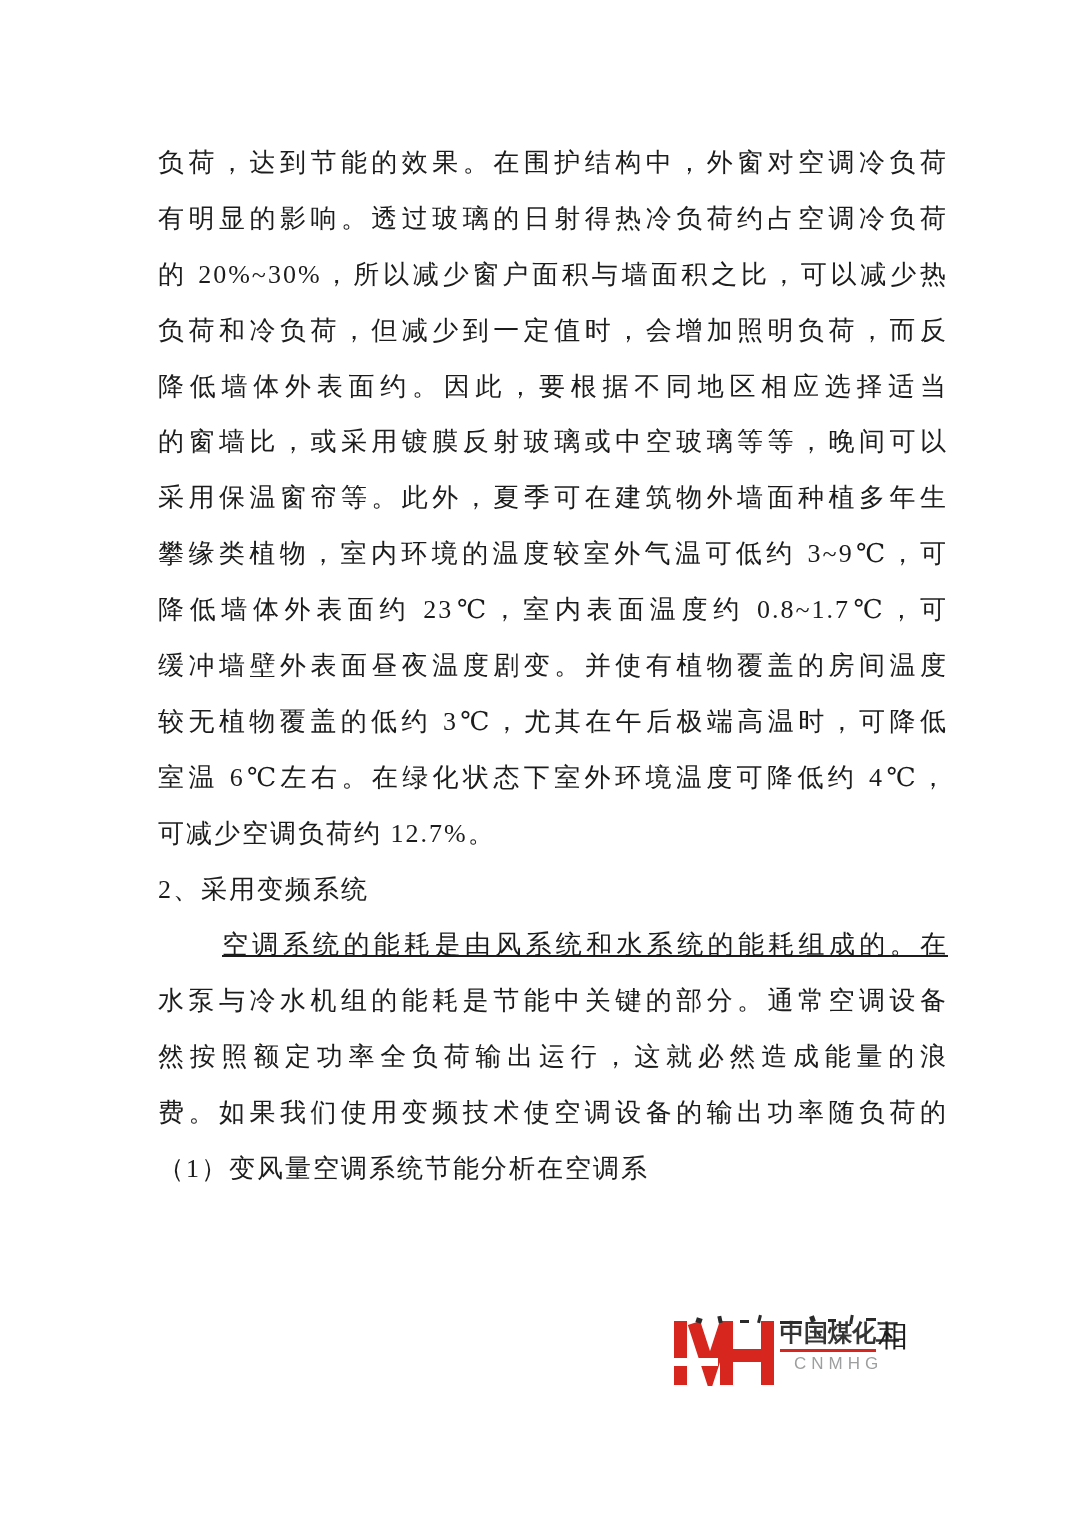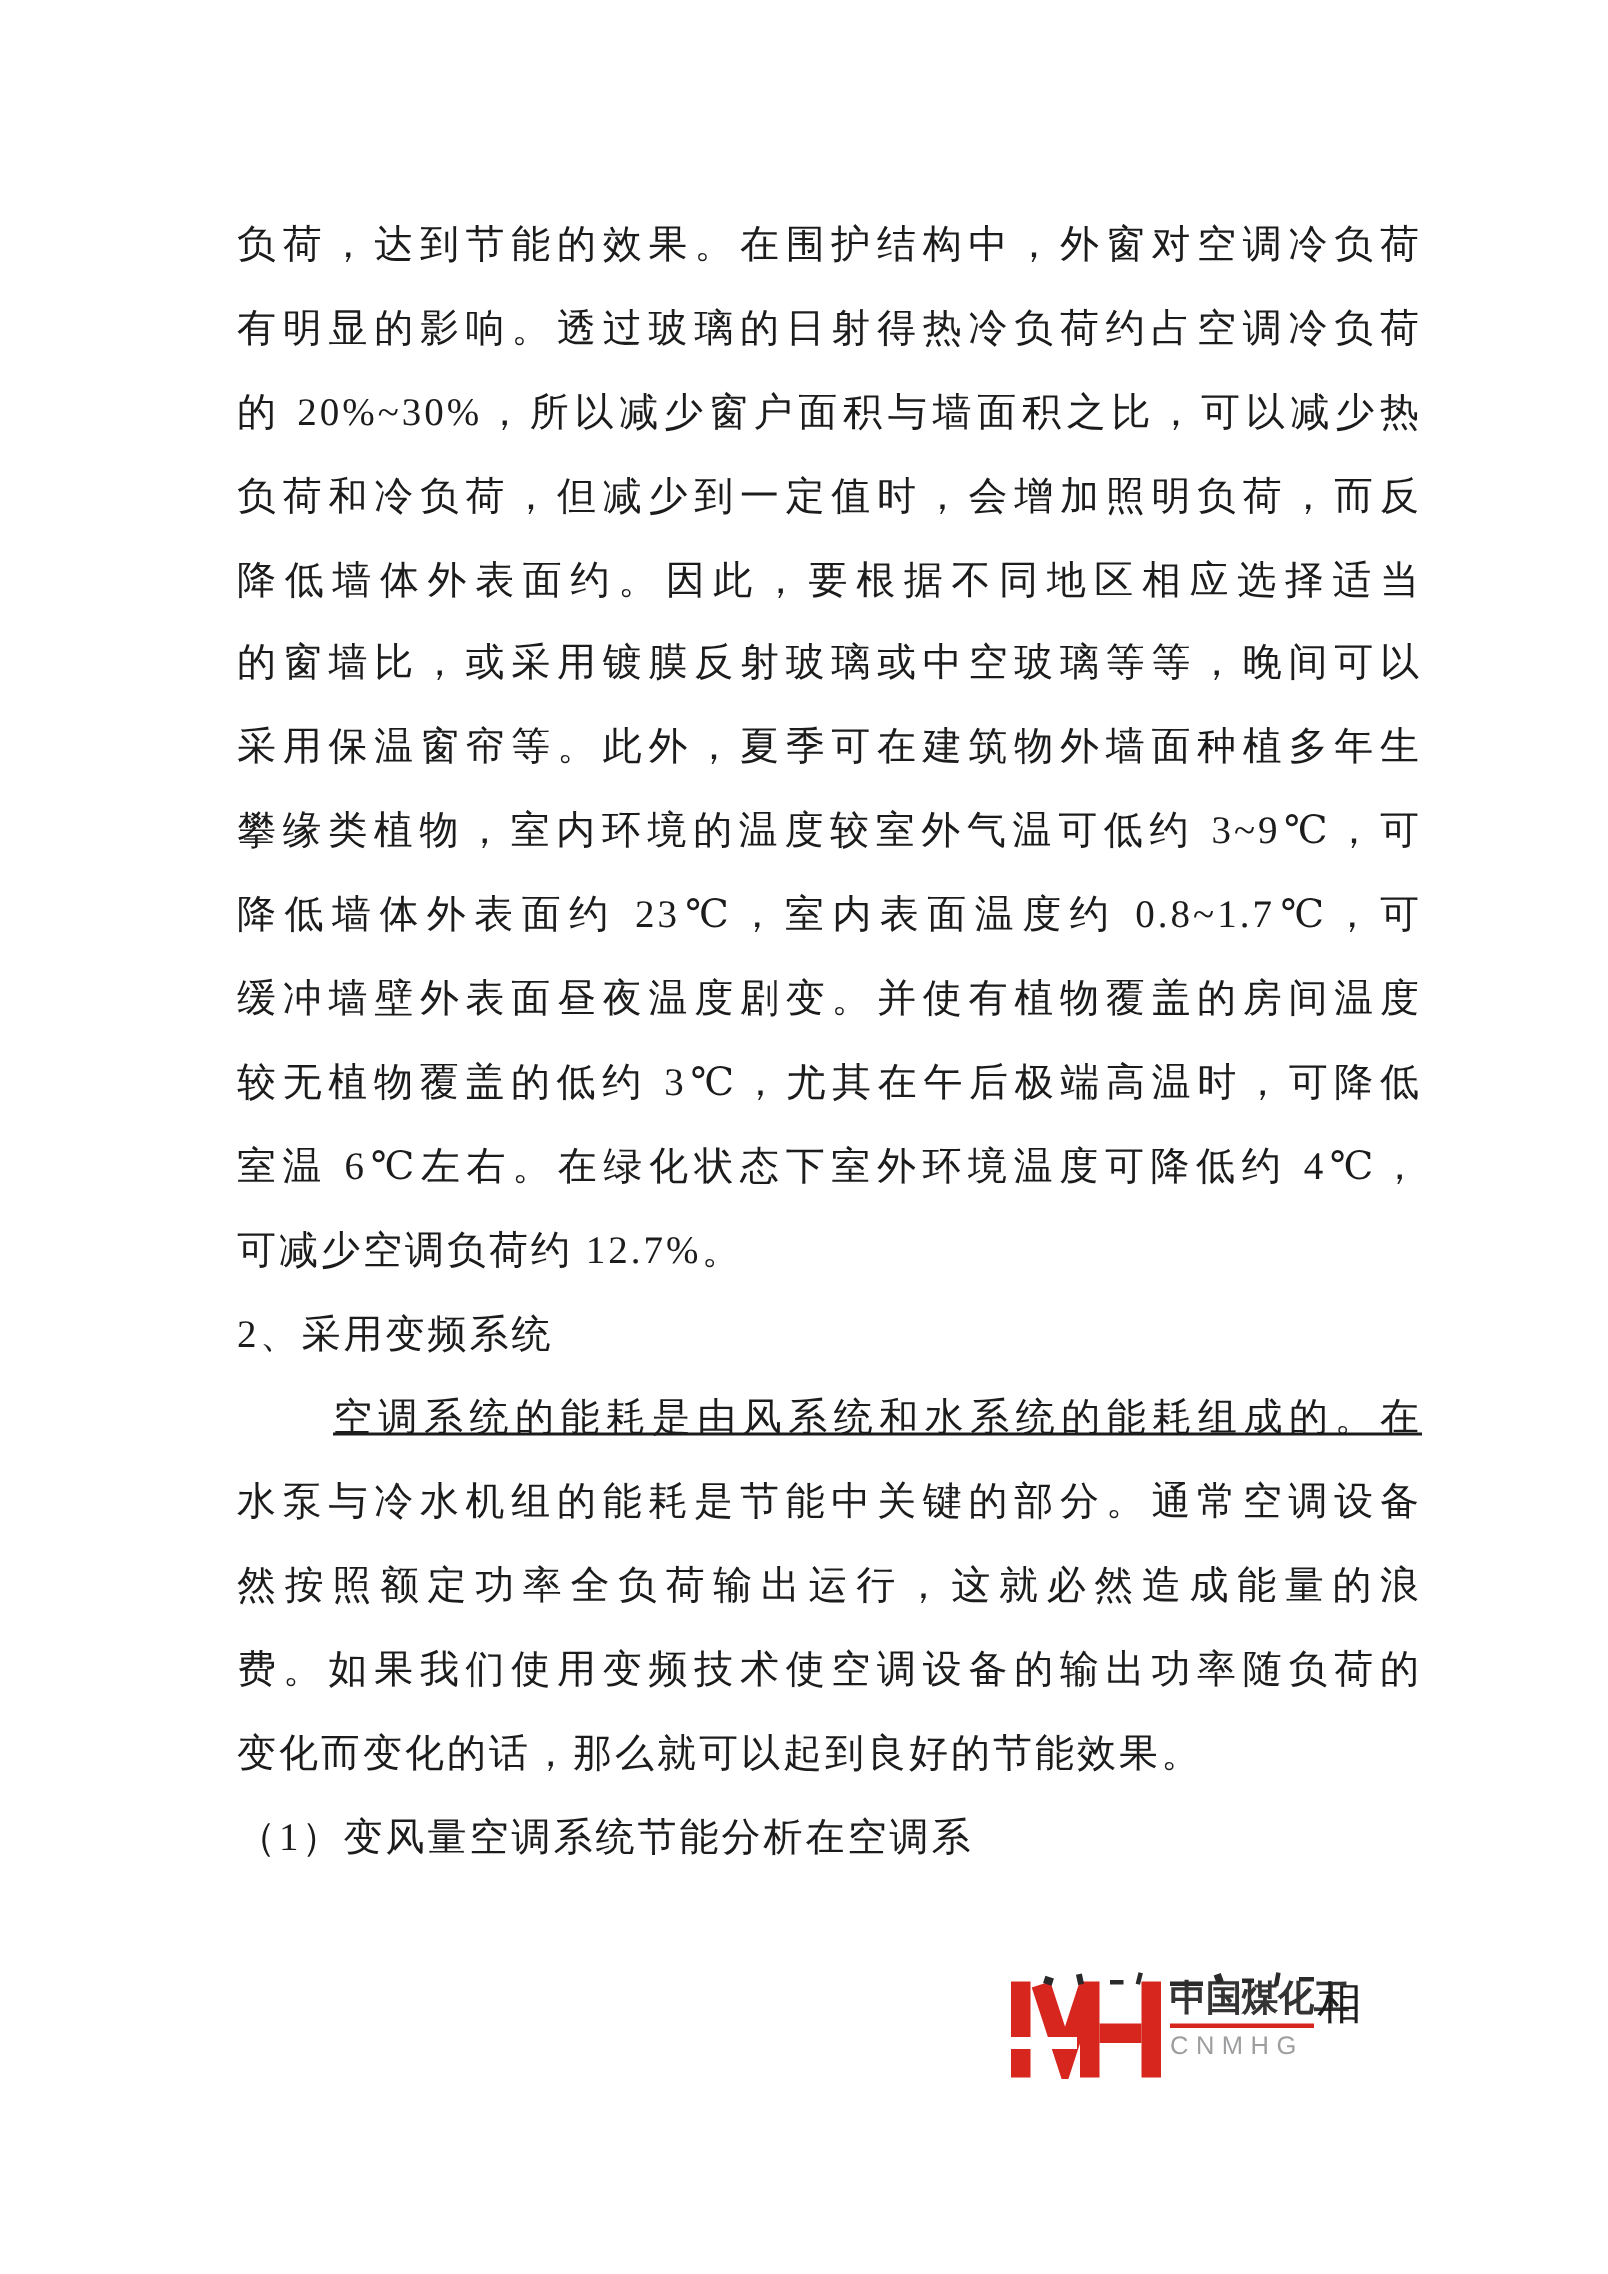--- a/index.html
+++ b/index.html
@@ -57,21 +57,21 @@
     position:absolute;left:110px;top:4px;width:100px;
     font-family:"Liberation Sans","DejaVu Sans",sans-serif;
     font-size:24px;line-height:26px;font-weight:600;
     color:#343434;letter-spacing:0px;white-space:nowrap;
   }
   .logo-underline{
     position:absolute;left:110px;top:33px;width:96px;height:3px;
     background:#d7261e;
   }
   .logo-en{
-    position:absolute;left:110px;top:38px;
+    position:absolute;left:124px;top:38px;
     font-family:"Liberation Sans","DejaVu Sans",sans-serif;
     font-size:17px;color:#9c9ea0;letter-spacing:5px;white-space:nowrap;
   }
   
   .line-tail{
     position:absolute;left:878px;top:1308px;height:56px;line-height:56px;
     font-size:30px;color:#1c1c1c;z-index:3;
   }
 </style>
 </head>
@@ -89,21 +89,20 @@
   <div class="tline">降低墙体外表面约 23℃，室内表面温度约 0.8~1.7℃，可</div>
   <div class="tline">缓冲墙壁外表面昼夜温度剧变。并使有植物覆盖的房间温度</div>
   <div class="tline">较无植物覆盖的低约 3℃，尤其在午后极端高温时，可降低</div>
   <div class="tline">室温 6℃左右。在绿化状态下室外环境温度可降低约 4℃，</div>
   <div class="tline lastline">可减少空调负荷约 12.7%。</div>
   <div class="tline lastline">2、采用变频系统</div>
   <div class="tline indent">空调系统的能耗是由风系统和水系统的能耗组成的。在</div>
   <div class="tline">水泵与冷水机组的能耗是节能中关键的部分。通常空调设备</div>
   <div class="tline">然按照额定功率全负荷输出运行，这就必然造成能量的浪</div>
   <div class="tline">费。如果我们使用变频技术使空调设备的输出功率随负荷的</div>
-  <div class="tline lastline">变化而变化的话，那么就可以起到良好的节能效果。</div>
   <div class="tline lastline">（1）变风量空调系统节能分析在空调系</div>
 </div>
 
 <div class="remnants">
   <i></i>
     <i></i>
     <i></i>
     <i></i>
     <i></i>
     <i></i>

